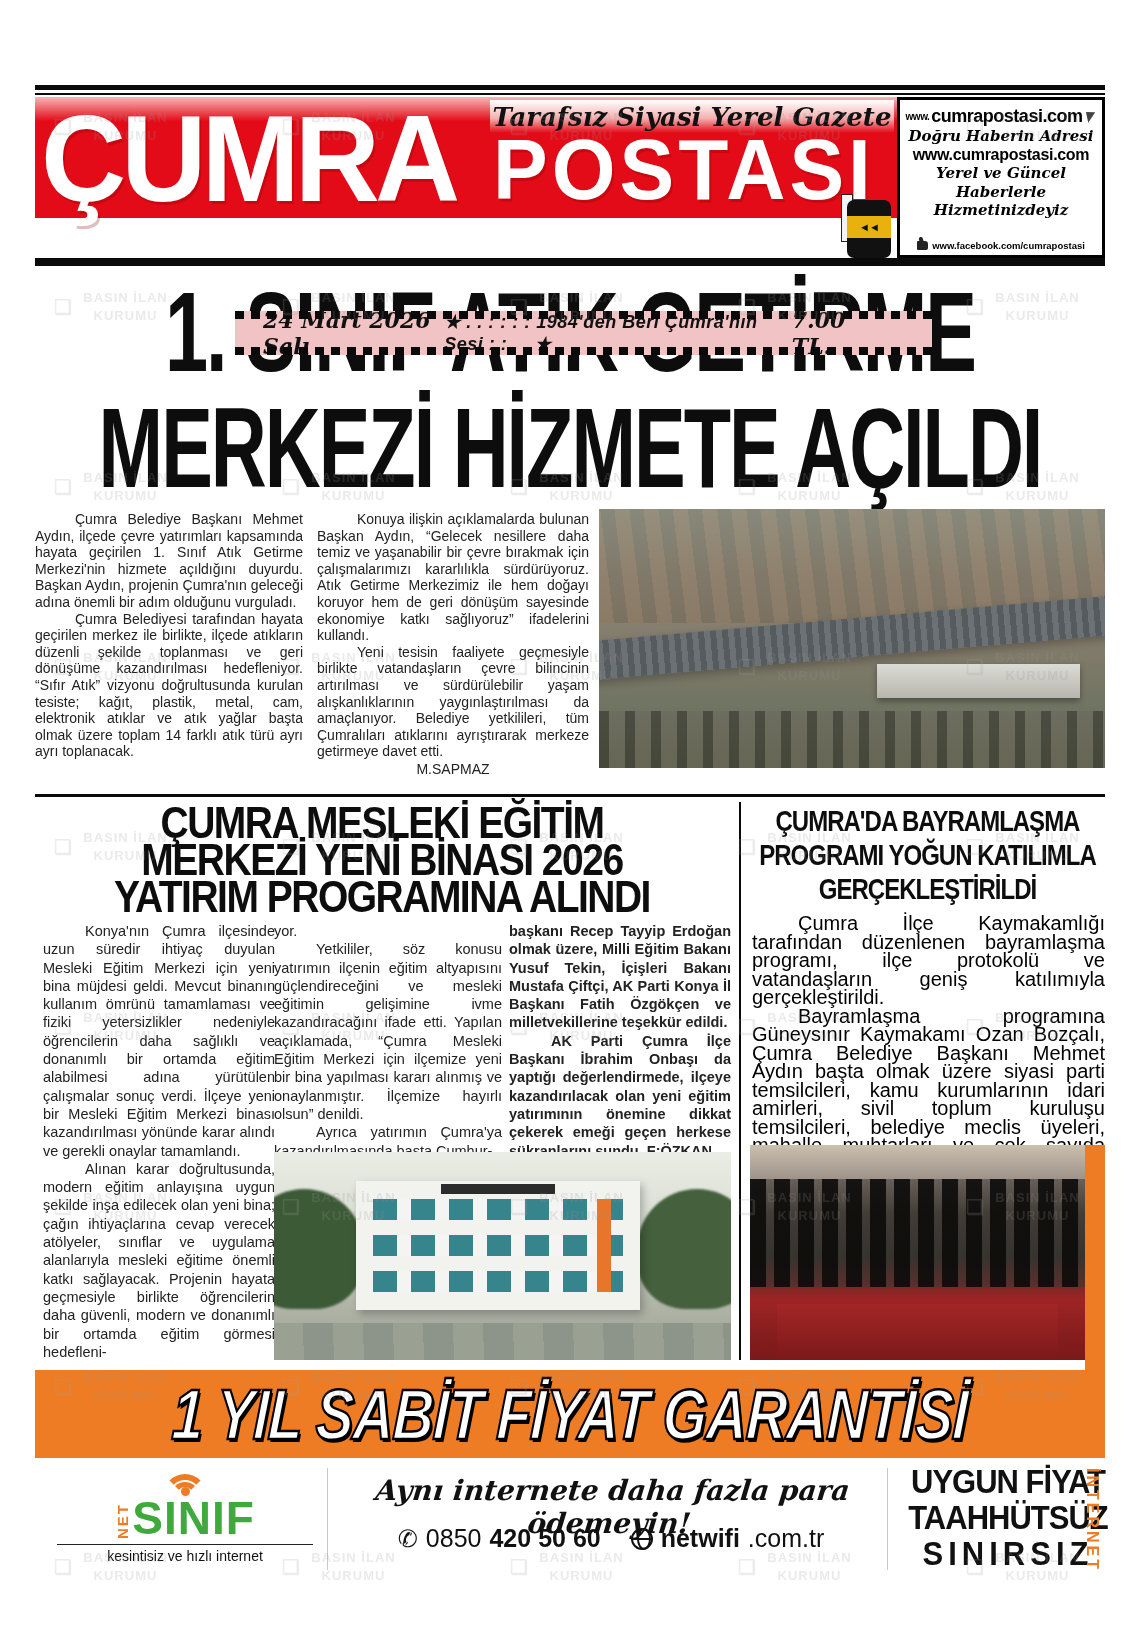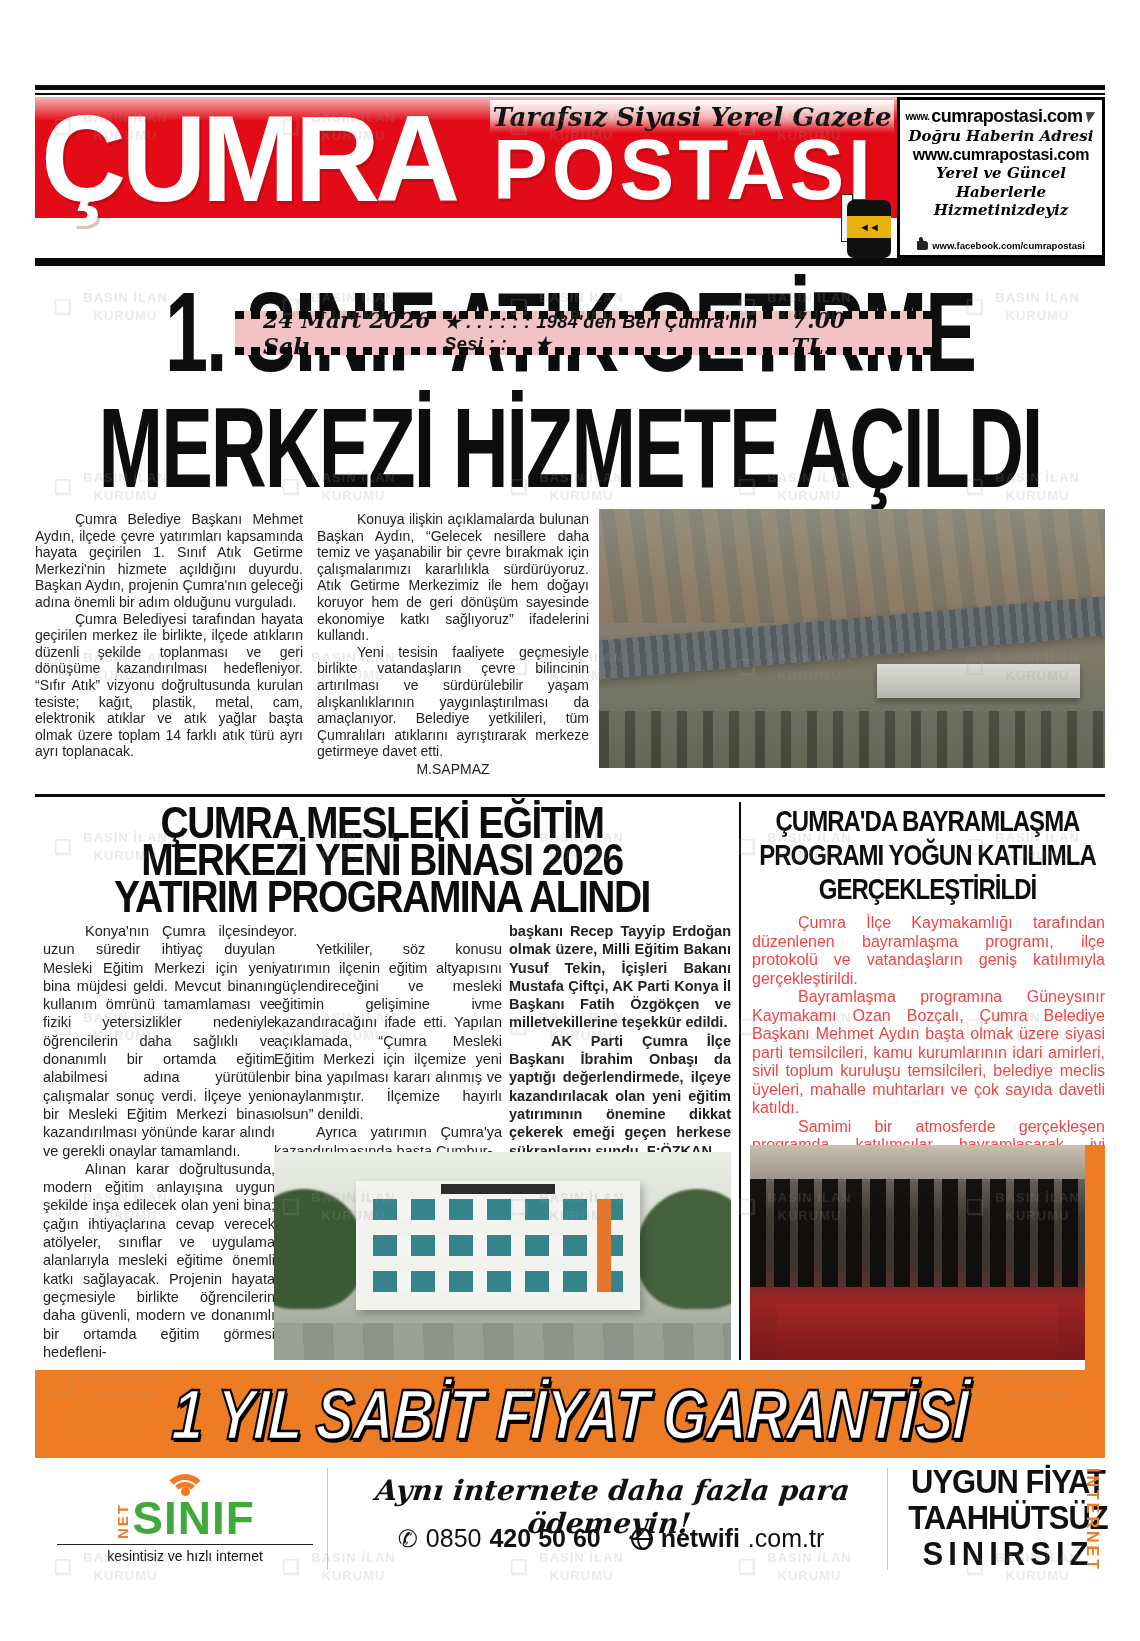--- a/index.html
+++ b/index.html
@@ -142,21 +142,21 @@
     background:repeating-linear-gradient(88deg,#9aa092 0 30px,#8d948a 30px 60px); }
 
   
   .s3-h{ position:absolute; left:750px; top:804px; width:355px; }
   .s3-line{
     height:34px; display:flex; align-items:center; justify-content:center;
     font-size:24px; font-weight:700; letter-spacing:-1px; color:#0d0d0d;
     transform:scaleY(1.25); white-space:nowrap;
   }
   .s3-body{ position:absolute; left:752px; top:914px; width:353px; height:228px;
-    font-size:16px; line-height:18.5px; text-align:justify; color:#ef4444; }
+    font-size:20px; line-height:18.5px; text-align:justify; color:#000000; }
   .s3-body p{ text-indent:46px; }
   .s3-body p.noindent{ text-indent:0; }
   .photo-people{
     left:750px; top:1145px; width:335px; height:215px;
     background:linear-gradient(180deg,#cbbfae 0%,#9d938a 16%,#4a4441 32%,#332f2c 52%,#9e2424 72%,#861d1d 88%,#7a1a1a 100%);
   }
   .pp-crowd{ position:absolute; left:0; right:0; top:16%; height:50%;
     background:repeating-linear-gradient(90deg,rgba(14,13,12,.95) 0 16px,rgba(60,54,48,.55) 16px 24px); }
   .pp-carpet{ position:absolute; left:8%; right:8%; bottom:0; height:26%;
     background:linear-gradient(180deg,#a32626,#7c1919); }

